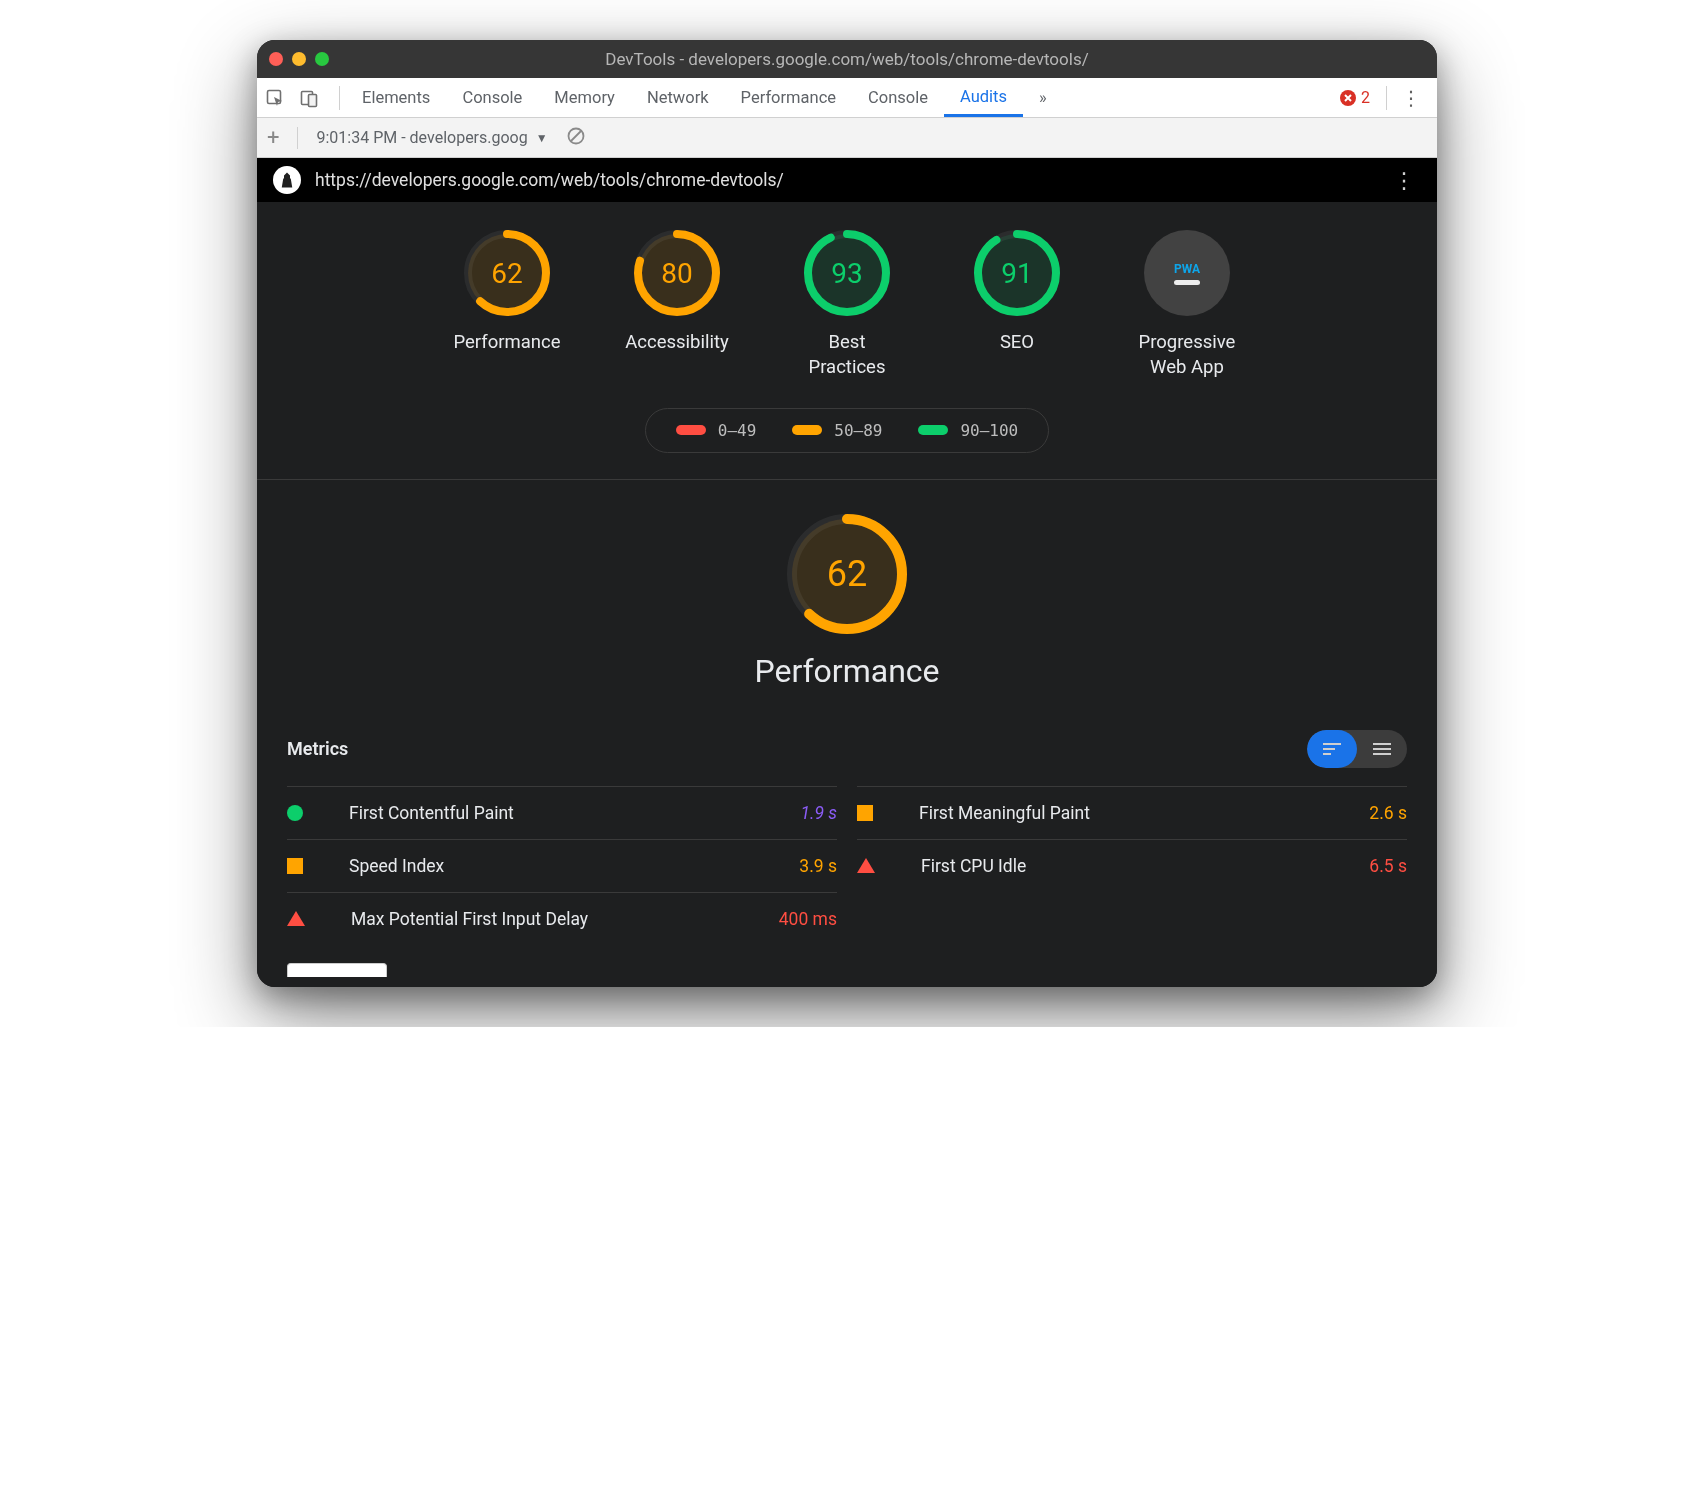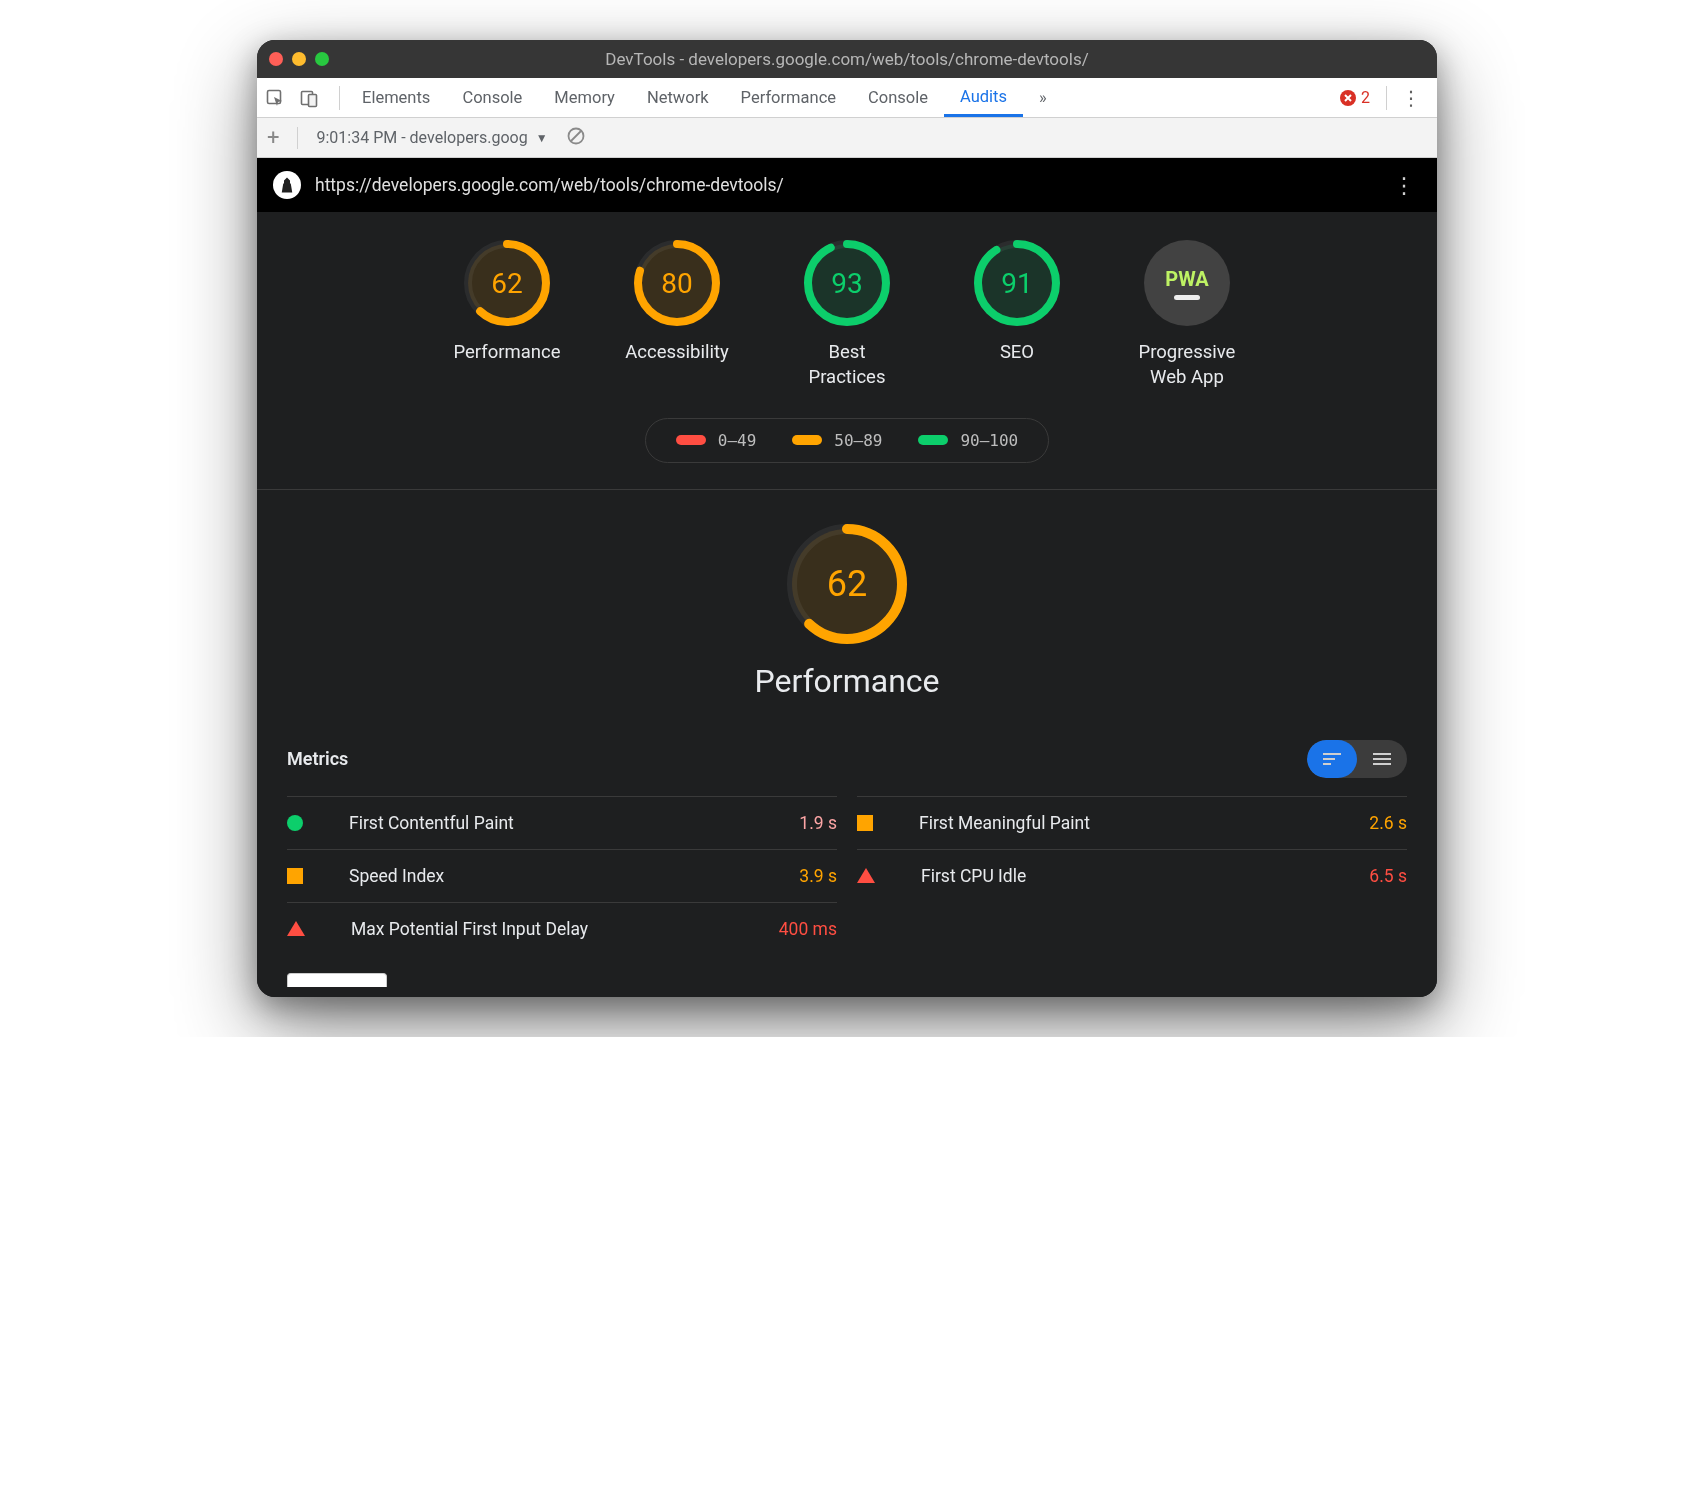--- a/index.html
+++ b/index.html
@@ -67,21 +67,21 @@
     font-size: 16px;
     gap: 18px;
     border-bottom: 1px solid #d0d0d0;
   }
   .audit-bar .plus { font-size: 22px; color:#888; }
   .audit-bar .report-select { display:flex; align-items:center; gap:8px; }
   .audit-bar .caret { font-size:12px; }
   .audit-bar .nosign { color:#888; }
   
   .url-bar {
-    height: 54px;
+    height: 44px;
     background: #000;
     display: flex;
     align-items: center;
     padding: 0 16px;
     gap: 14px;
     color: #e0e0e0;
     font-size: 17.5px;
   }
   .lh-logo {
     width: 28px; height: 28px; border-radius: 50%;
@@ -103,21 +103,21 @@
   }
   .gauge-wrap { display:flex; flex-direction:column; align-items:center; gap:14px; width:126px; }
   .gauge { position:relative; width:86px; height:86px; }
   .gauge svg { transform: rotate(-90deg); }
   .gauge .gnum { position:absolute; inset:0; display:flex; align-items:center; justify-content:center; font-size:28px; }
   .gauge-label { text-align:center; font-size:18.5px; color:#e8eaed; line-height:1.35; }
   .pwa-badge {
     width:86px; height:86px; border-radius:50%;
     background:#424242; display:flex; flex-direction:column; align-items:center; justify-content:center; gap:4px;
   }
-  .pwa-badge .pwa-txt { color:#bef264; font-weight:700; font-size:20px;text-align:center; }
+  .pwa-badge .pwa-txt { color:#0ea5e9; font-weight:700; font-size:12px;text-align:center; }
   .pwa-badge .pwa-bar { width:26px; height:5px; border-radius:3px; background:#eee; }
   
   .legend {
     display:flex; justify-content:center; gap:36px;
     border:1px solid #3a3a3a; border-radius:30px;
     width:fit-content; margin:10px auto 26px;
     padding:12px 30px;
     font-family: ui-monospace, Menlo, monospace;
     font-size:16px; color:#bdbdbd;
   }
@@ -160,21 +160,21 @@
   }
   .metric-row .mname { flex:1; color:#e8eaed;margin-left:30px; }
   .metric-row .mval { }
   .shape { width:16px; height:16px; display:inline-block; }
   .shape.circle { border-radius:50%; background:#0cce6b; }
   .shape.square { background:#ffa400; }
   .shape.triangle {
     width:0; height:0; border-left:9px solid transparent; border-right:9px solid transparent;
     border-bottom:15px solid #ff4e42;
   }
-  .val-green { color:#fca5a5; }
+  .val-green { color:#8b5cf6;font-style:italic; }
   .val-orange { color:#ffa400; }
   .val-red { color:#ff4e42; }
   .footer-btn-peek {
     margin: 18px 0 0 30px;
     width:100px; height:14px;
     background:#fff; border-top-left-radius:4px; border-top-right-radius:4px;
     border:1px solid #ccc; border-bottom:none;
   }
 </style>
 </head>

